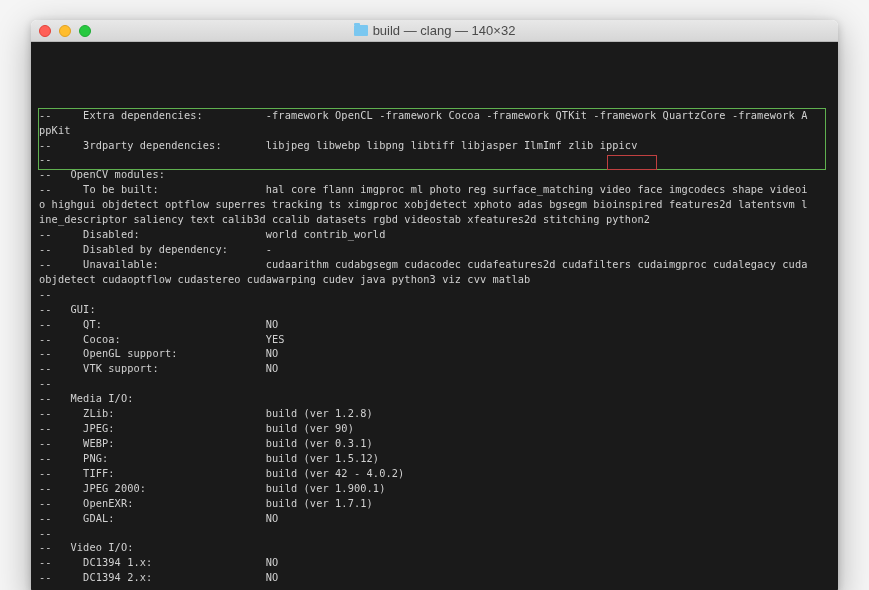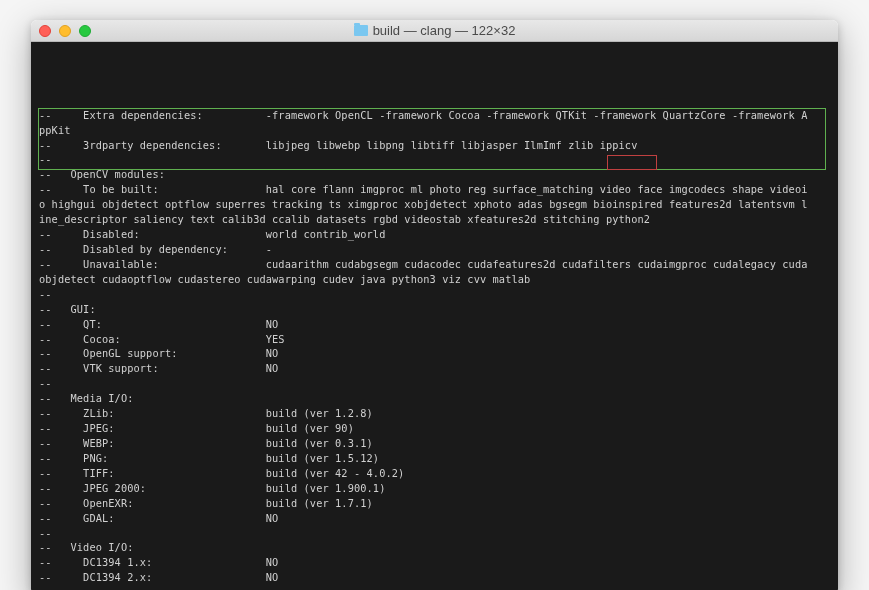--- a/index.html
+++ b/index.html
@@ -88,20 +88,20 @@
 
 <div class="window">
   <div class="titlebar">
     <div class="buttons">
       <div class="btn red"></div>
       <div class="btn yellow"></div>
       <div class="btn green"></div>
     </div>
     <div class="title">
       <span class="folder-icon"></span>
-      <span>build — clang — 122×32</span>
+      <span>build — clang — 140×32</span>
     </div>
   </div>
   <div class="terminal" id="terminal-body">
     <div class="highlight-green" id="hl-green" style="top: 66px; left: 7px; width: 788px; height: 62px;"></div>
     <div class="highlight-red" id="hl-red" style="top: 113px; left: 576px; width: 50px; height: 15px;"></div>
   <div>--     Extra dependencies:          -framework OpenCL -framework Cocoa -framework QTKit -framework QuartzCore -framework A</div><div>ppKit</div><div>--     3rdparty dependencies:       libjpeg libwebp libpng libtiff libjasper IlmImf zlib ippicv</div><div>--</div><div>--   OpenCV modules:</div><div>--     To be built:                 hal core flann imgproc ml photo reg surface_matching video face imgcodecs shape videoi</div><div>o highgui objdetect optflow superres tracking ts ximgproc xobjdetect xphoto adas bgsegm bioinspired features2d latentsvm l</div><div>ine_descriptor saliency text calib3d ccalib datasets rgbd videostab xfeatures2d stitching python2</div><div>--     Disabled:                    world contrib_world</div><div>--     Disabled by dependency:      -</div><div>--     Unavailable:                 cudaarithm cudabgsegm cudacodec cudafeatures2d cudafilters cudaimgproc cudalegacy cuda</div><div>objdetect cudaoptflow cudastereo cudawarping cudev java python3 viz cvv matlab</div><div>--</div><div>--   GUI:</div><div>--     QT:                          NO</div><div>--     Cocoa:                       YES</div><div>--     OpenGL support:              NO</div><div>--     VTK support:                 NO</div><div>--</div><div>--   Media I/O:</div><div>--     ZLib:                        build (ver 1.2.8)</div><div>--     JPEG:                        build (ver 90)</div><div>--     WEBP:                        build (ver 0.3.1)</div><div>--     PNG:                         build (ver 1.5.12)</div><div>--     TIFF:                        build (ver 42 - 4.0.2)</div><div>--     JPEG 2000:                   build (ver 1.900.1)</div><div>--     OpenEXR:                     build (ver 1.7.1)</div><div>--     GDAL:                        NO</div><div>--</div><div>--   Video I/O:</div><div>--     DC1394 1.x:                  NO</div><div>--     DC1394 2.x:                  NO</div></div>
 </div>
 
 </body></html>

